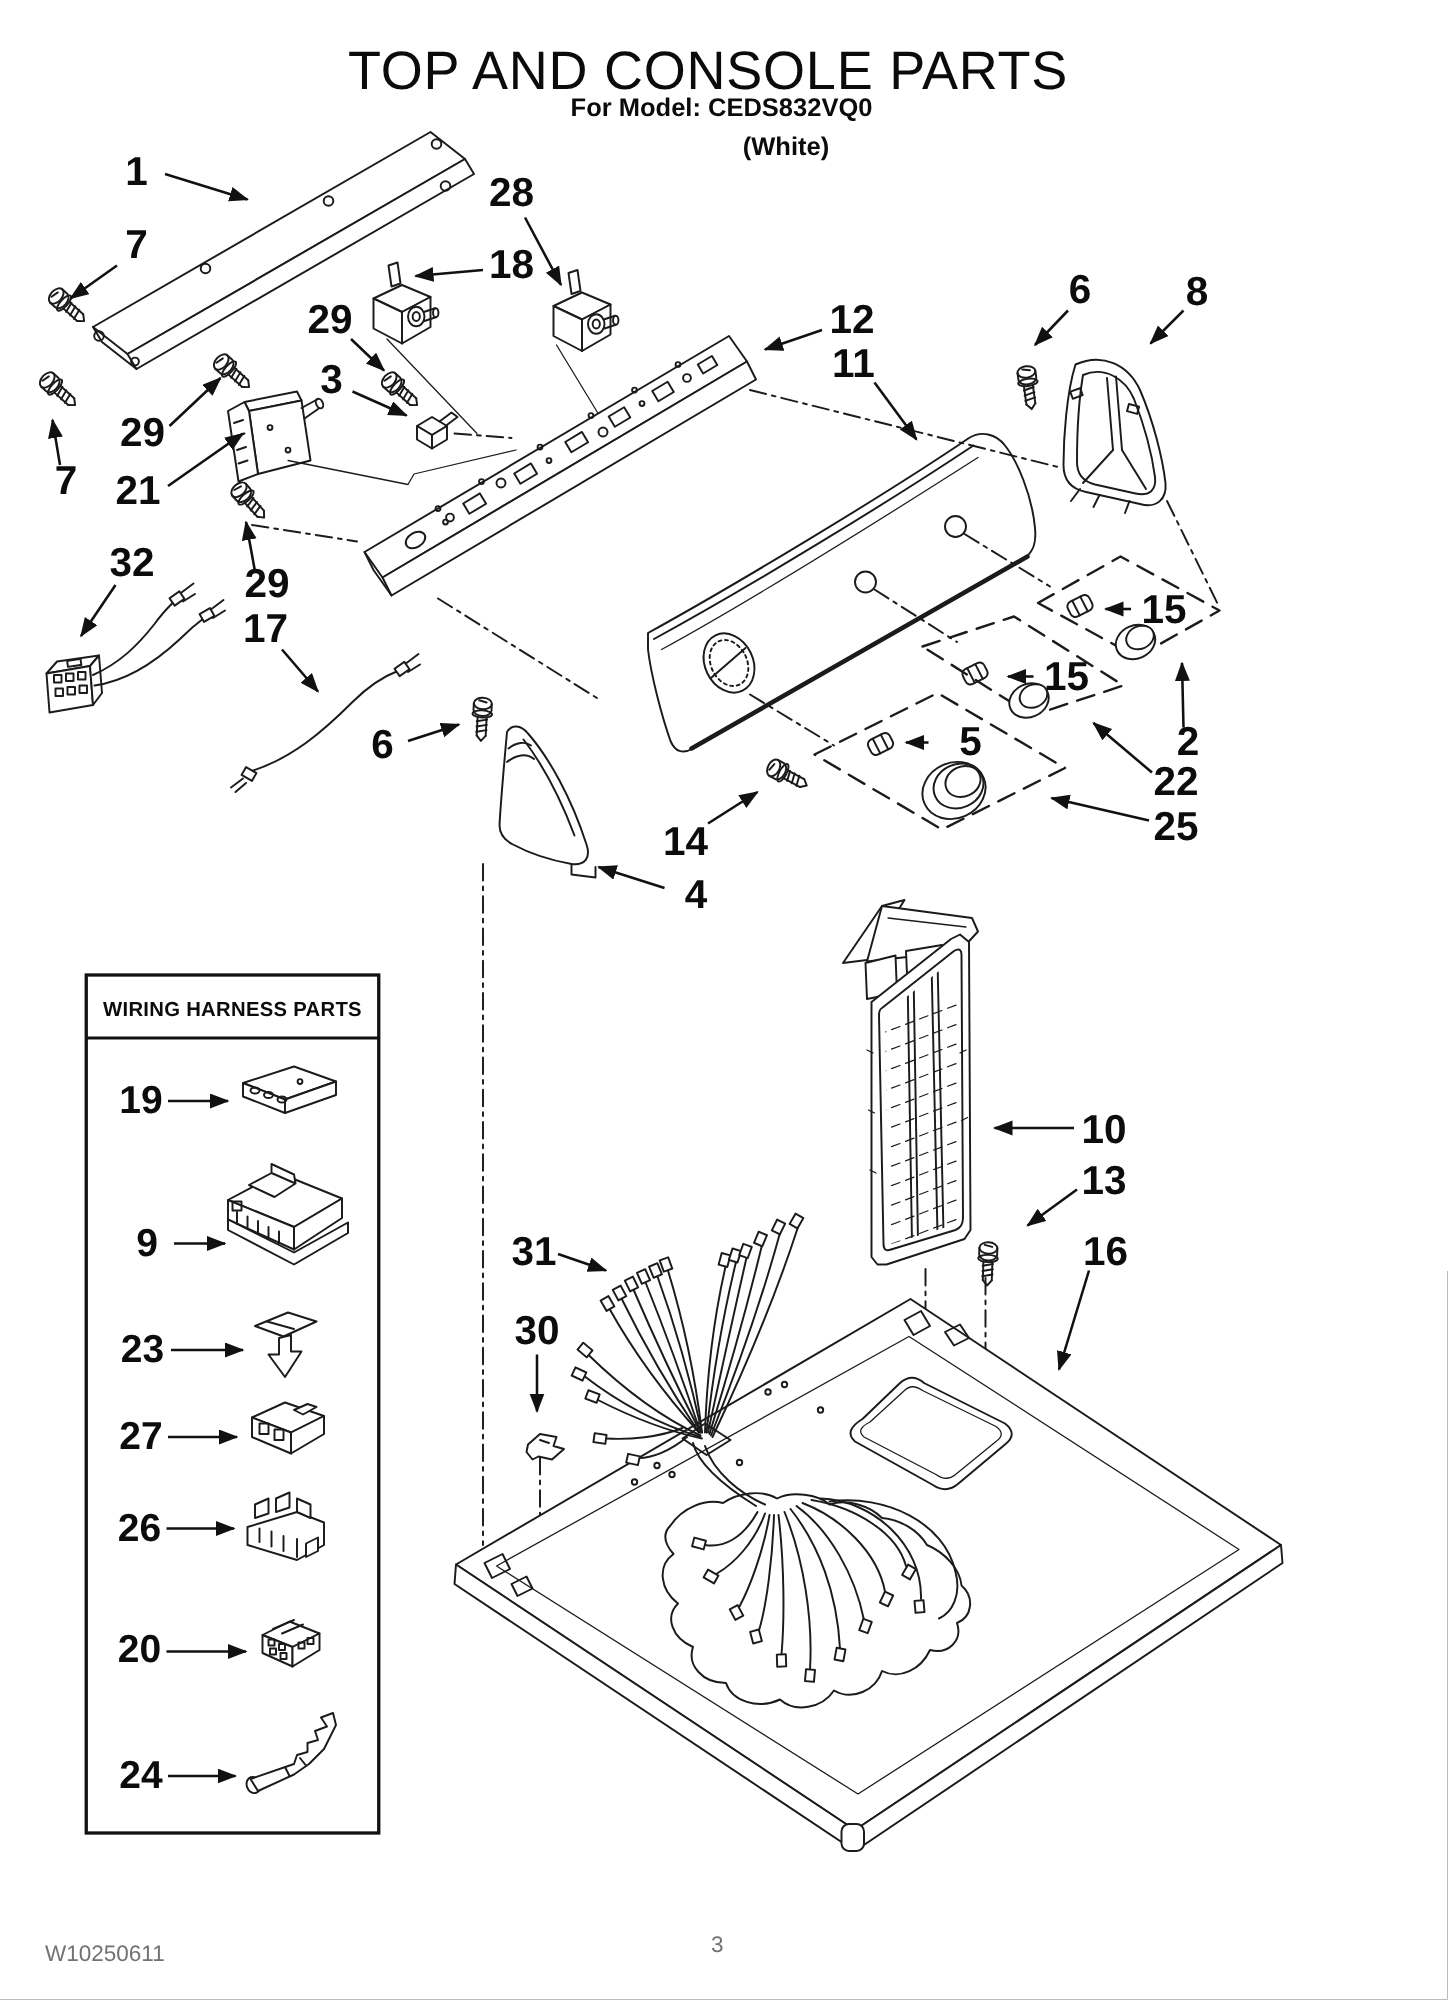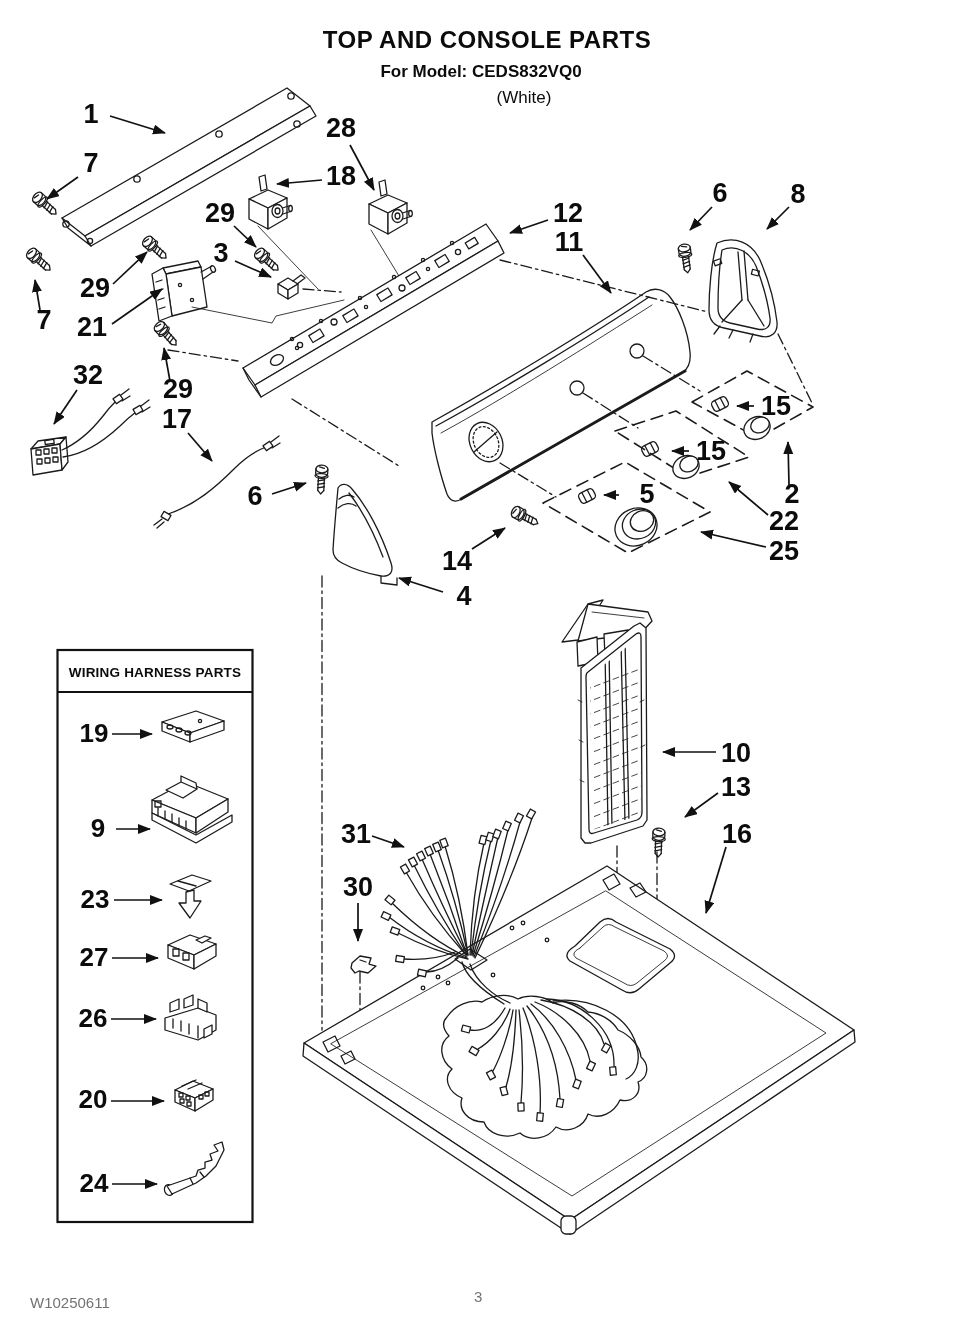--- a/index.html
+++ b/index.html
@@ -1,21 +1,21 @@
 <!DOCTYPE html>
 <html><head>
 <meta charset="utf-8">
 <style>
   html,body{margin:0;padding:0;background:#888;}
   .page{position:relative;width:965px;height:1333px;background:#ffffff;margin:0 auto;
         font-family:"Liberation Sans",sans-serif;overflow:hidden;}
   .hdr{position:absolute;transform:translateX(-50%);white-space:nowrap;color:#0b0b0b;}
-  .hdr.title{left:487px;top:26px;font-size:24px;font-weight:bold;letter-spacing:.5px;}
+  .hdr.title{left:472px;top:26px;font-size:36px;font-weight:normal;letter-spacing:.5px;}
   .hdr.model{left:481px;top:62px;font-size:17px;font-weight:bold;}
-  .hdr.finish{left:524px;top:88px;font-size:17px;font-weight:normal;}
+  .hdr.finish{left:524px;top:88px;font-size:17px;font-weight:bold;}
   .ftr{position:absolute;color:#737373;font-size:15px;}
   .ftr.doc{left:30px;top:1294px;}
   .ftr.page-num{left:474px;top:1288px;}
   svg{position:absolute;left:0;top:0;}
   svg .ln{fill:none;stroke:#1b1b1b;stroke-width:1.3;stroke-linecap:round;stroke-linejoin:round;}
   svg .fw{fill:#ffffff;stroke:#1b1b1b;stroke-width:1.3;stroke-linejoin:round;}
   svg .thin{stroke-width:.85;}
   svg .bold{stroke-width:3;}
   svg .dsh{stroke-dasharray:12 7;stroke-width:1.6;}
   svg .dd{stroke-dasharray:11 4 2.5 4;}

